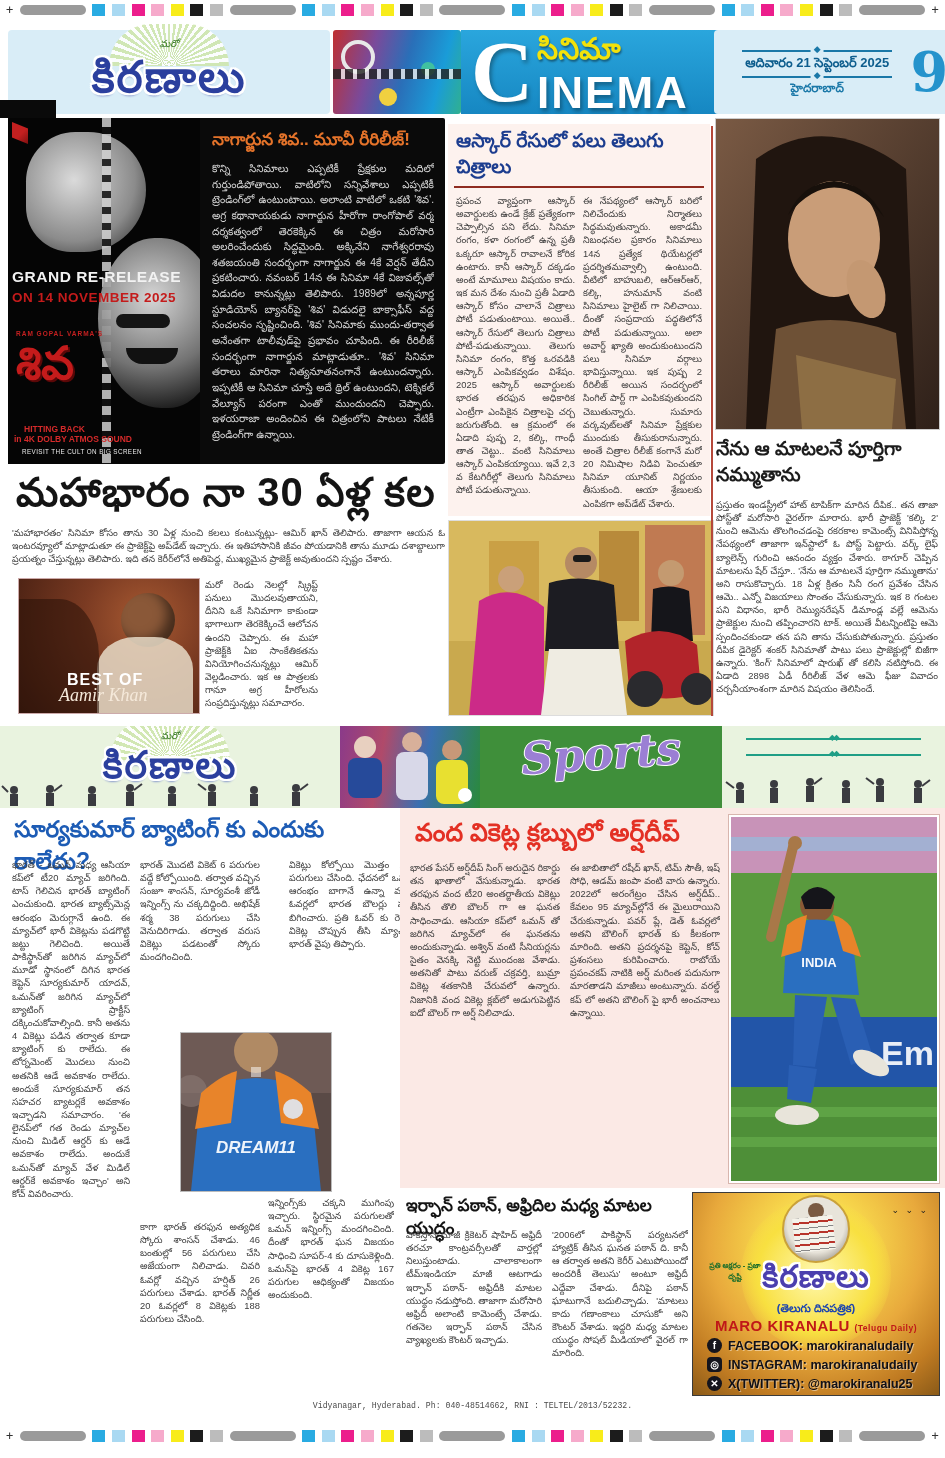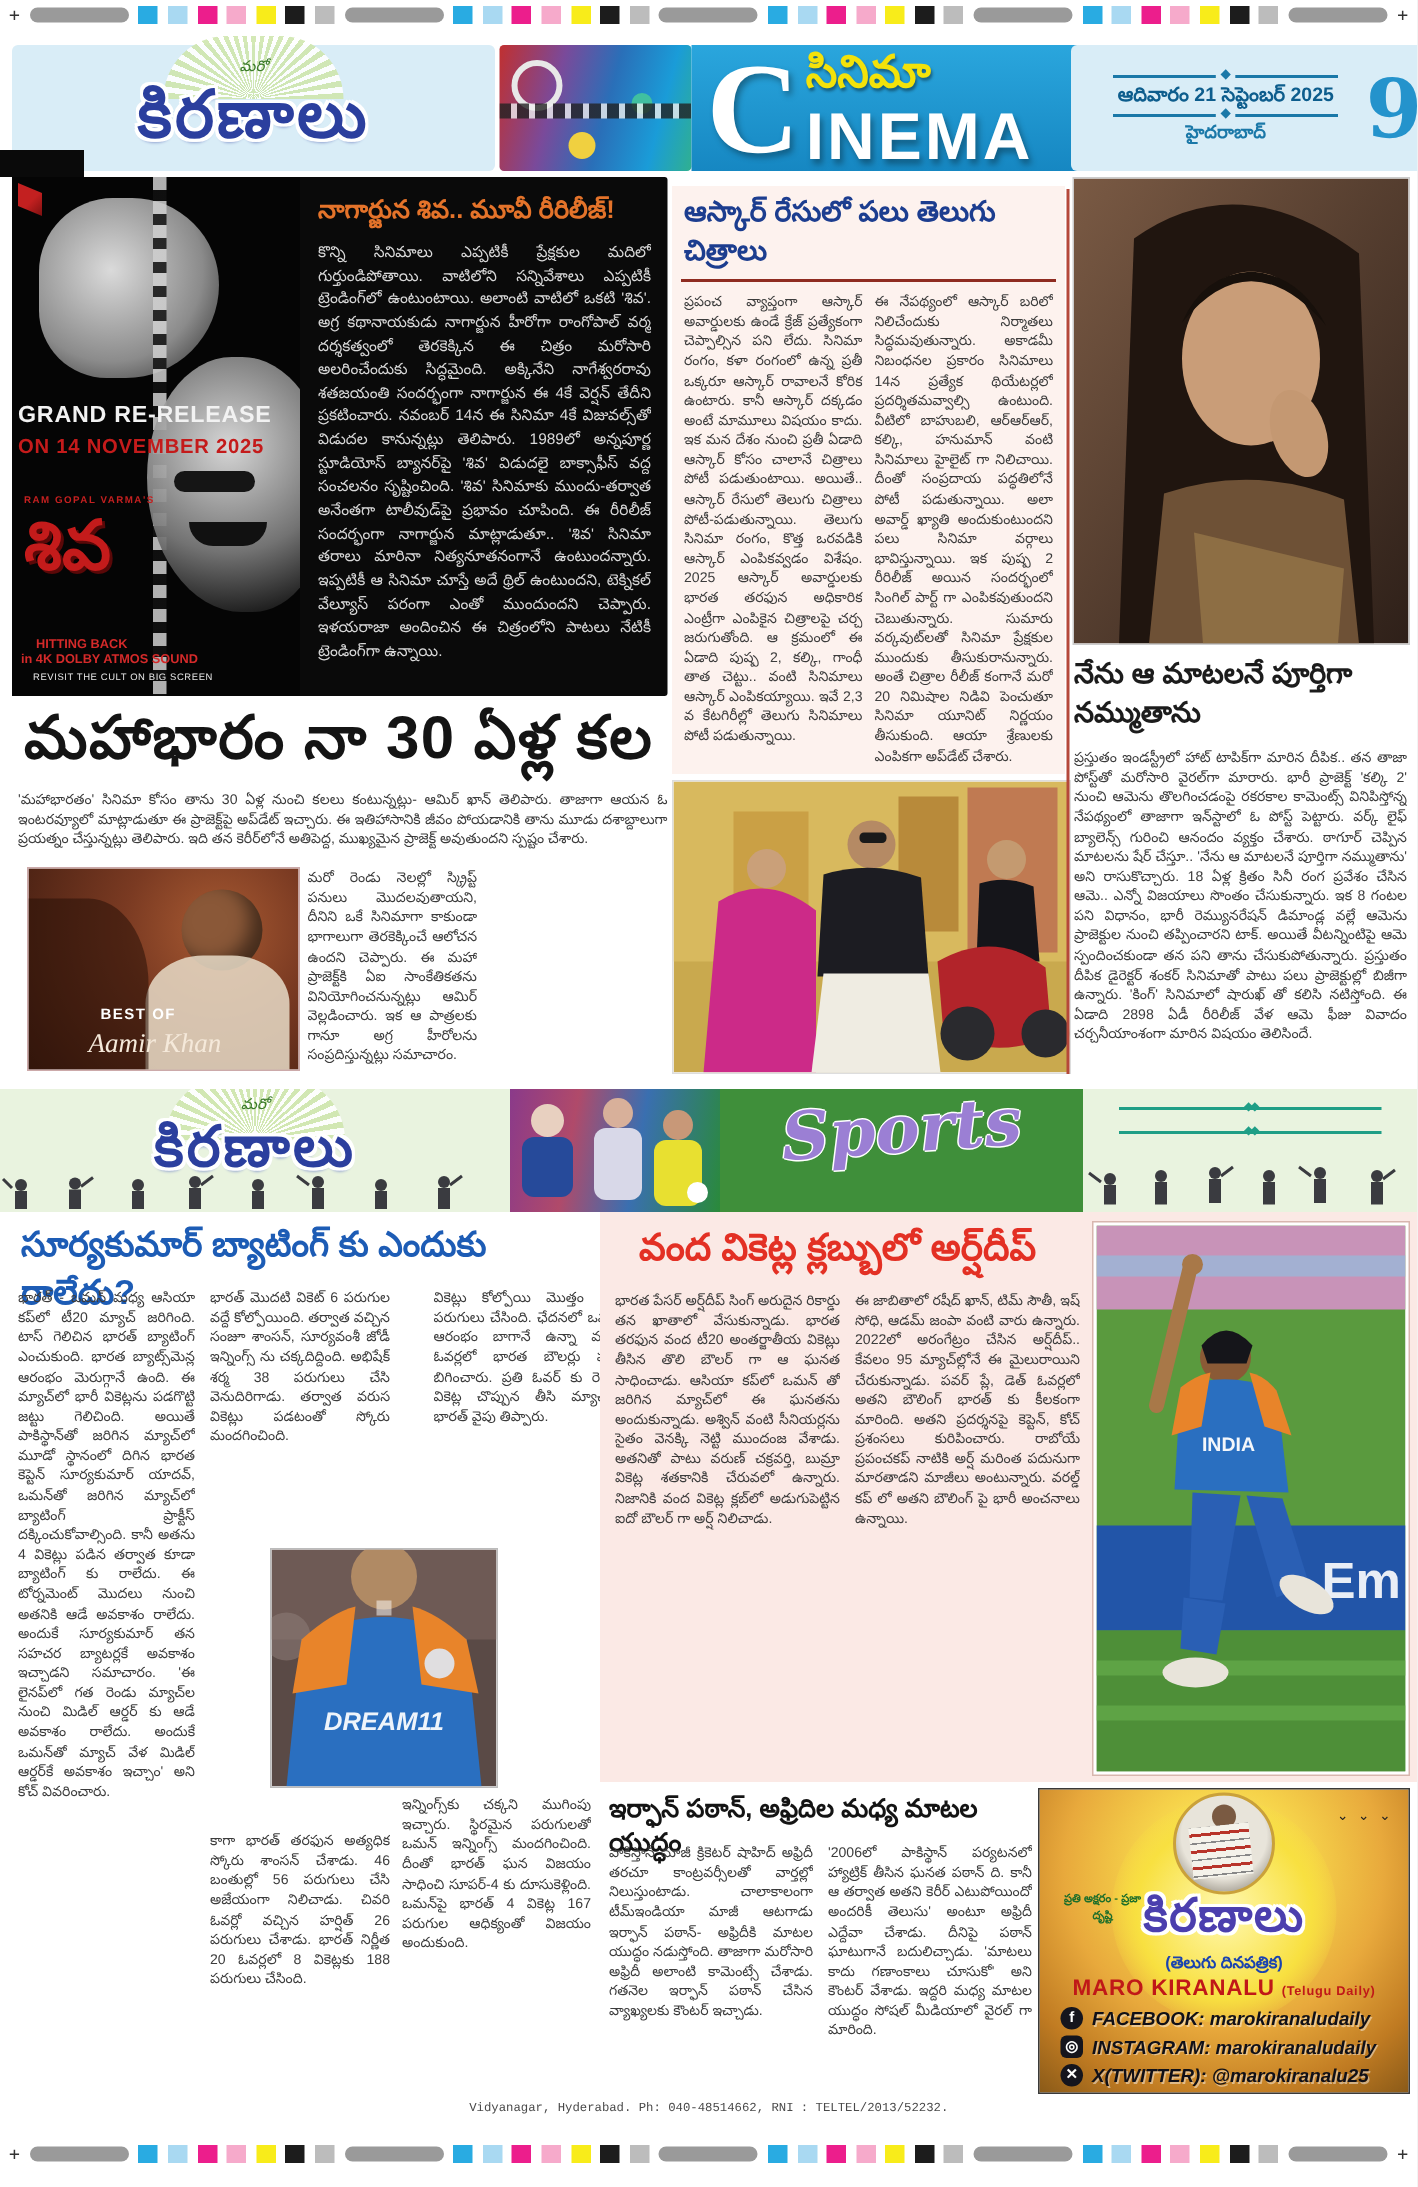--- a/index.html
+++ b/index.html
@@ -62,21 +62,21 @@
   .p-tag1{color:#d42a2a;font-weight:bold;font-size:8.5px;}
   .p-tag3{color:#e8e8e8;font-size:6.3px;letter-spacing:.4px;}
   .studio-mark{position:absolute;left:4px;top:4px;width:16px;height:22px;
     background:linear-gradient(135deg,#c32020 55%,#7d1010 100%);clip-path:polygon(0 0,100% 30%,100% 100%,0 70%);}
   .oscar-block{background:#fdf2ee;}
   .oscar-headline{color:#1c3d8f;font-size:19px;font-weight:bold;}
   .rule-maroon{height:2px;background:#8f2b20;}
   .vrule{width:2px;background:#b5483a;}
   .mahab-headline{color:#141414;font-size:40px;font-weight:bold;letter-spacing:1px;}
   .deepika-headline{color:#1c1c1c;font-size:19px;font-weight:bold;}
-  .caption-top{font-weight:bold;color:#fff;font-size:10px;letter-spacing:1px;}
+  .caption-top{font-weight:bold;color:#fff;font-size:16px;letter-spacing:1px;}
   .caption-bottom{font-family:"Liberation Serif",serif;font-style:italic;color:#f5e9da;font-size:18px;}
   
   .sb-left,.sb-right{background:#e9f3df;}
   .sb-green{background:#3f8f3a;overflow:hidden;}
   .sports-script{font-family:"DejaVu Serif",serif;font-style:italic;font-weight:bold;font-size:44px;color:#9b7fd4;
     text-shadow:-1px 0 #fff,1px 0 #fff,0 -1px #fff,0 1px #fff;transform:rotate(-4deg);display:inline-block;}
   .sports-te{color:#f3e20a;font-size:24px;font-weight:bold;text-shadow:1px 1px 0 #1a4d18;}
   .sil{fill:#23222b;opacity:.88;}
   .sb-rule{height:2px;background:#1f9e86;position:relative;}
   .sb-rule:before{content:"◆◆";position:absolute;left:50%;top:-5px;transform:translateX(-50%);color:#1f9e86;font-size:8px;letter-spacing:-2px;}
@@ -100,21 +100,21 @@
   .ad-tagline{color:#1d6e2a;font-size:7.5px;font-weight:bold;}
   .ad-brand{font-size:31px;font-weight:bold;color:#4b3fae;letter-spacing:1px;
     text-shadow:-2px 0 #fff,2px 0 #fff,0 -2px #fff,0 2px #fff,2px 2px #fff,-2px -2px #fff,2px -2px #fff,-2px 2px #fff;}
   .ad-sub{color:#1a43b0;font-size:11px;font-weight:bold;}
   .ad-en{color:#c01818;font-size:15px;font-weight:bold;letter-spacing:.5px;}
   .ad-en small{font-size:8.5px;font-weight:bold;}
   .social-row{display:flex;align-items:center;justify-content:flex-start;gap:6px;margin:4px 0 0 14px;}
   .social-ic{width:15px;height:15px;border-radius:50%;background:#15151d;color:#fff;
     font:bold 10px/15px "Liberation Sans",sans-serif;text-align:center;flex:0 0 15px;}
   .social-ic.sq{border-radius:4px;}
-  .social-label{color:#101018;font-size:12.5px;font-weight:bold;text-shadow:1px 1px 0 rgba(255,255,255,.45);font-style:italic;}
+  .social-label{color:#101018;font-size:12.5px;font-weight:bold;text-shadow:1px 1px 0 rgba(255,255,255,.45);}
   .birds{position:absolute;right:10px;top:12px;color:#222;font-size:9px;letter-spacing:2px;}
   
   .footer-txt{font-family:"Liberation Mono",monospace;font-size:8.2px;color:#4a4a4a;text-align:center;line-height:1.35;}
 </style>
 </head>
 <body>
 
 <div class="page">
 
   <div class="abs reg-strip" style="left:6px;top:2px;width:933px;">
@@ -387,21 +387,21 @@
       <path d="M130 60 Q110 42 94 38 L100 90 L138 96 Z" fill="#e8842a"></path>
       <path d="M70 34 L80 34 L80 44 L70 44 Z" fill="#fff" opacity=".5"></path>
       <circle cx="112" cy="76" r="10" fill="#dfe8f4" opacity=".9"></circle>
       <text x="75" y="120" text-anchor="middle" font-family="Liberation Sans, sans-serif" font-size="17" font-style="italic" font-weight="bold" fill="#eef4fb">DREAM11</text>
     </svg>
   </div>
   <div class="abs body-txt" style="left:140px;top:1196px;width:120px;height:222px;margin-top:24px;">కాగా భారత్ తరఫున అత్యధిక స్కోరు శాంసన్ చేశాడు. 46 బంతుల్లో 56 పరుగులు చేసి అజేయంగా నిలిచాడు. చివరి ఓవర్లో వచ్చిన హర్షిత్ 26 పరుగులు చేశాడు. భారత్ నిర్ణీత 20 ఓవర్లలో 8 వికెట్లకు 188 పరుగులు చేసింది.</div>
   <div class="abs body-txt" style="left:268px;top:1196px;width:126px;height:222px;">ఇన్నింగ్స్‌కు చక్కని ముగింపు ఇచ్చారు. స్థిరమైన పరుగులతో ఒమన్ ఇన్నింగ్స్ మందగించింది. దీంతో భారత్ ఘన విజయం సాధించి సూపర్-4 కు దూసుకెళ్లింది. ఒమన్‌పై భారత్ 4 వికెట్ల 167 పరుగుల ఆధిక్యంతో విజయం అందుకుంది.</div>
 
   <div class="abs pink-block" style="left:400px;top:808px;width:545px;height:380px;">
-    <div class="arsh-headline" style="padding:10px 0 4px 26px;width:330px;">వంద వికెట్ల క్లబ్బులో అర్ష్‌దీప్</div>
+    <div class="arsh-headline" style="padding:10px 0 4px 15px;width:330px;">వంద వికెట్ల క్లబ్బులో అర్ష్‌దీప్</div>
     <div style="display:flex;gap:10px;padding:4px 0 0 10px;">
       <div class="body-txt" style="width:150px;height:310px;">భారత పేసర్ అర్ష్‌దీప్ సింగ్ అరుదైన రికార్డు తన ఖాతాలో వేసుకున్నాడు. భారత తరఫున వంద టీ20 అంతర్జాతీయ వికెట్లు తీసిన తొలి బౌలర్ గా ఆ ఘనత సాధించాడు. ఆసియా కప్‌లో ఒమన్ తో జరిగిన మ్యాచ్‌లో ఈ ఘనతను అందుకున్నాడు. అశ్విన్ వంటి సీనియర్లను సైతం వెనక్కి నెట్టి ముందంజ వేశాడు. అతనితో పాటు వరుణ్ చక్రవర్తి, బుమ్రా వికెట్ల శతకానికి చేరువలో ఉన్నారు. నిజానికి వంద వికెట్ల క్లబ్‌లో అడుగుపెట్టిన ఐదో బౌలర్ గా అర్ష్ నిలిచాడు.</div>
       <div class="body-txt" style="width:150px;height:310px;">ఈ జాబితాలో రషీద్ ఖాన్, టిమ్ సౌతీ, ఇష్ సోధి, ఆడమ్ జంపా వంటి వారు ఉన్నారు. 2022లో అరంగేట్రం చేసిన అర్ష్‌దీప్.. కేవలం 95 మ్యాచ్‌ల్లోనే ఈ మైలురాయిని చేరుకున్నాడు. పవర్ ప్లే, డెత్ ఓవర్లలో అతని బౌలింగ్ భారత్ కు కీలకంగా మారింది. అతని ప్రదర్శనపై కెప్టెన్, కోచ్ ప్రశంసలు కురిపించారు. రాబోయే ప్రపంచకప్ నాటికి అర్ష్ మరింత పదునుగా మారతాడని మాజీలు అంటున్నారు. వరల్డ్ కప్ లో అతని బౌలింగ్ పై భారీ అంచనాలు ఉన్నాయి.</div>
     </div>
 
     <div class="abs photo-frame" style="left:328px;top:6px;width:206px;height:364px;">
       <svg width="206" height="364">
         <rect width="206" height="364" fill="#5a9a3e"></rect>
         <rect x="0" y="0" width="206" height="56" fill="#c893b8"></rect>
         <rect x="0" y="20" width="206" height="14" fill="#9ab8d8" opacity=".8"></rect>

